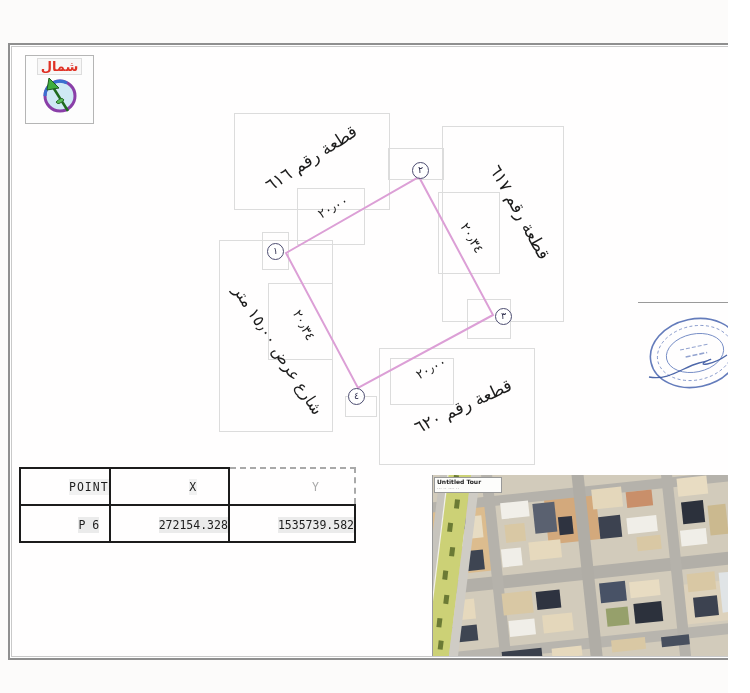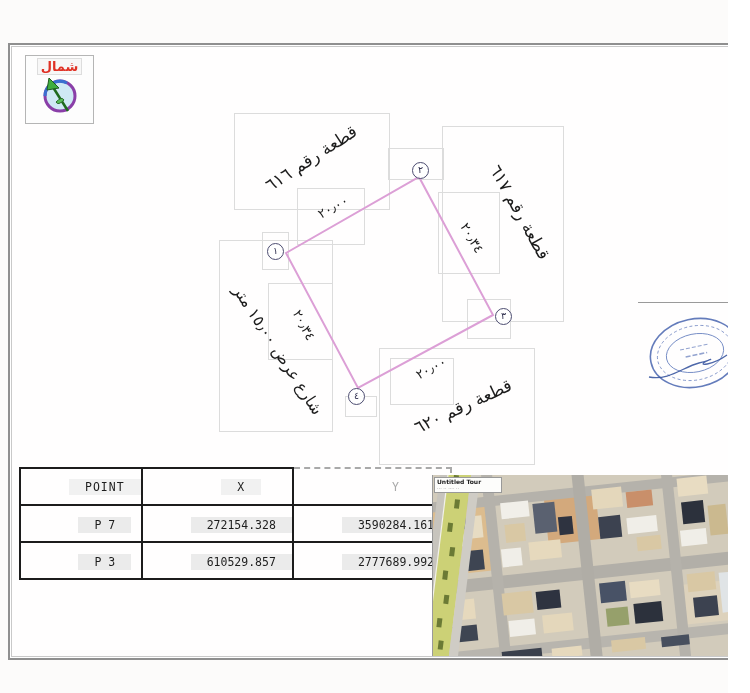--- a/index.html
+++ b/index.html
@@ -34,21 +34,21 @@
   
   table.coords{position:absolute;left:9px;top:422px;border-collapse:collapse;
                font-family:"DejaVu Sans Mono",monospace;color:#1d1d1d;
                table-layout:fixed;}
   table.coords td,table.coords th{border:2px solid #1c1c1c;text-align:center;
                height:35px;padding:0;font-weight:normal;}
   table.coords .c0{width:50px;} table.coords .c1{width:75px;} table.coords .c2{width:93px;}
   table.coords th{font-size:11px;letter-spacing:1px;}
   table.coords th.hy{color:#a9a9a9;border-top:2px dashed #a9a9a9;
                      border-right:2px dashed #a9a9a9;}
-  table.coords td span,table.coords th span{background:#ebebeb;padding:1px 16px;
+  table.coords td span,table.coords th span{background:#ebebeb;padding:1px 0;
                      font-size:11.5px;margin-left:48px;}
   table.coords th.hp span,table.coords th.hx span{background:#f1f1f1;}
   table.coords th.hy span{background:transparent;}
   
   .sat{position:absolute;left:422px;top:430px;width:306px;height:181px;
        overflow:hidden;border-left:1px solid #9a9a9a;}
   .map-label{position:absolute;left:424px;top:432px;width:62px;background:#fdfdfb;
              border:1px solid #999;padding:1px 2px;line-height:1.1;}
   .map-label .t1{font-size:6px;font-weight:bold;color:#222;}
   .map-label .t2{font-size:5px;color:#777;}
@@ -114,28 +114,23 @@
     </svg>
 
     <table class="coords">
       <tbody>
           <tr>
         <th class="c0 hp"><span>POINT</span></th>
         <th class="c1 hx"><span>X</span></th>
         <th class="c2 hy"><span>Y</span></th>
       </tr>
       <tr>
-        <td><span>P 7</span></td>
+        <td><span>P 6</span></td>
         <td><span>272154.328</span></td>
-        <td><span>3590284.161</span></td>
-      </tr>
-      <tr>
-        <td><span>P 3</span></td>
-        <td><span>610529.857</span></td>
-        <td><span>2777689.992</span></td>
+        <td><span>1535739.582</span></td>
       </tr>
     </tbody>
       </table>
 
     <div class="sat">
       <svg width="306" height="181" viewBox="0 0 306 181">
         <rect x="0" y="0" width="306" height="181" fill="#cbc5b7"></rect>
 
         <g transform="rotate(-6 150 90)">
           <rect x="-30" y="-30" width="380" height="240" fill="#d2cbbb"></rect>

